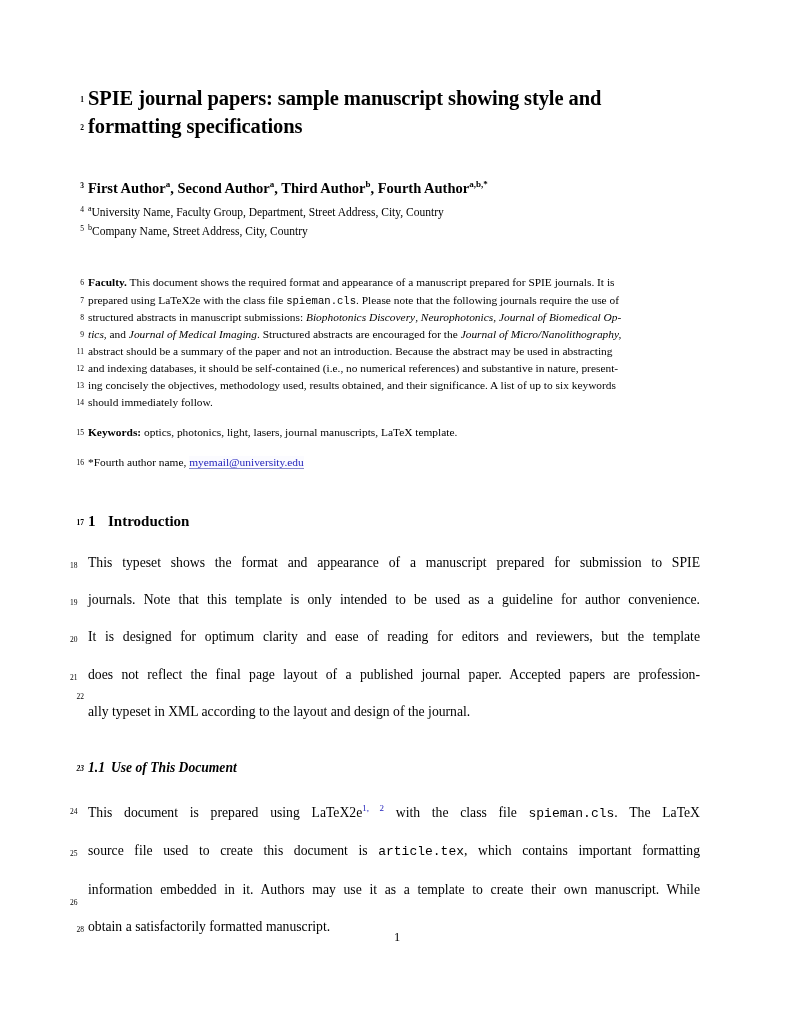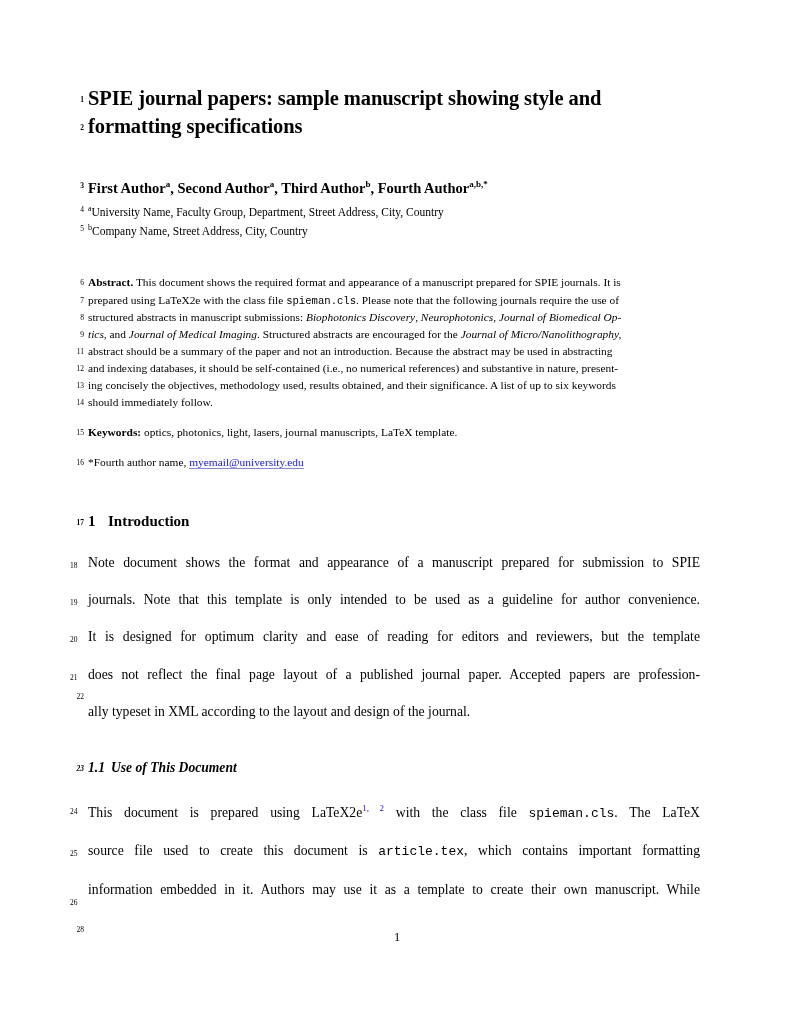--- a/index.html
+++ b/index.html
@@ -172,21 +172,21 @@
       <sup>a</sup><span>University Name, Faculty Group, Department, Street Address, City, Country</span>
     </div>
     <div class="affil block">
       <span class="lno" style="top:5px;">5</span>
       <sup>b</sup><span>Company Name, Street Address, City, Country</span>
     </div>
 
     <div class="abstract block">
       <div style="position:relative;height:17.05px;white-space:nowrap;">
         <span class="lno" style="top:5px;">6</span>
-        <b>Abstract.</b>
+        <b>Faculty.</b>
         <span>This document shows the required format and appearance of a manuscript prepared for SPIE journals. It is</span>
       </div>
       <div style="position:relative;height:17.05px;white-space:nowrap;">
         <span class="lno" style="top:5px;">7</span>
         <span>prepared using LaTeX2e with the class file </span><span class="mono">spieman.cls</span><span>. Please note that the following journals require the use of</span>
       </div>
       <div style="position:relative;height:17.05px;white-space:nowrap;">
         <span class="lno" style="top:5px;">8</span>
         <span>structured abstracts in manuscript submissions: </span><i>Biophotonics Discovery</i><span>, </span><i>Neurophotonics</i><span>, </span><i>Journal of Biomedical Op-</i>
       </div>
@@ -225,21 +225,21 @@
     </div>
 
     <div class="h1 block">
       <span class="lno" style="top:6px;">17</span>
       <span class="num">1</span><span>Introduction</span>
     </div>
 
     <div class="body-par block">
       <span class="ln just" style="position:relative;">
         <span class="lno" style="top:18px;">18</span>
-        <span>Note document shows the format and appearance of a manuscript prepared for submission to SPIE</span>
+        <span>This typeset shows the format and appearance of a manuscript prepared for submission to SPIE</span>
       </span>
       <span class="ln just" style="position:relative;">
         <span class="lno" style="top:18px;">19</span>
         <span>journals. Note that this template is only intended to be used as a guideline for author convenience.</span>
       </span>
       <span class="ln just" style="position:relative;">
         <span class="lno" style="top:18px;">20</span>
         <span>It is designed for optimum clarity and ease of reading for editors and reviewers, but the template</span>
       </span>
       <span class="ln just" style="position:relative;">
@@ -265,19 +265,20 @@
       <span class="ln just" style="position:relative;white-space:nowrap;">
         <span class="lno" style="top:18px;">25</span>
         <span>source file used to create this document is </span><span class="mono" style="font-size:13px;">article.tex</span><span>, which contains important formatting</span>
       </span>
       <span class="ln just" style="position:relative;">
         <span class="lno" style="top:28px;">26</span>
         <span>information embedded in it. Authors may use it as a template to create their own manuscript. While</span>
       </span>
       <span class="ln" style="position:relative;">
         <span class="lno" style="top:18px;">28</span>
+        <span>obtain a satisfactorily formatted manuscript.</span>
       </span>
     </div>
 
   </div>
 
   <div class="pagenum">1</div>
 </div>
 
 </body></html>

